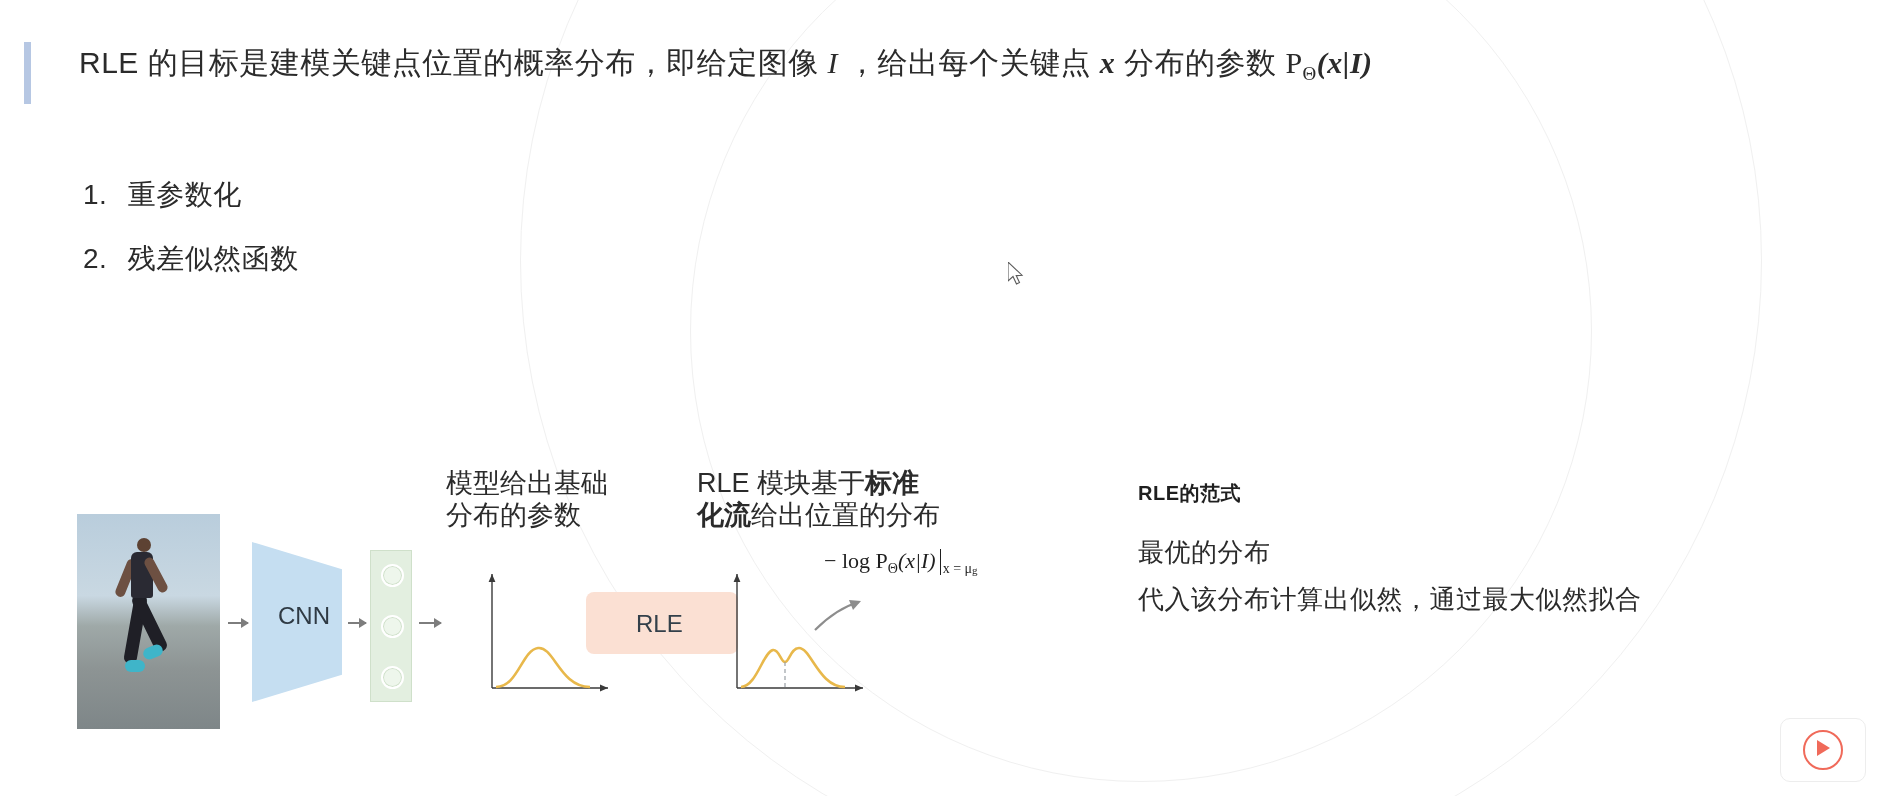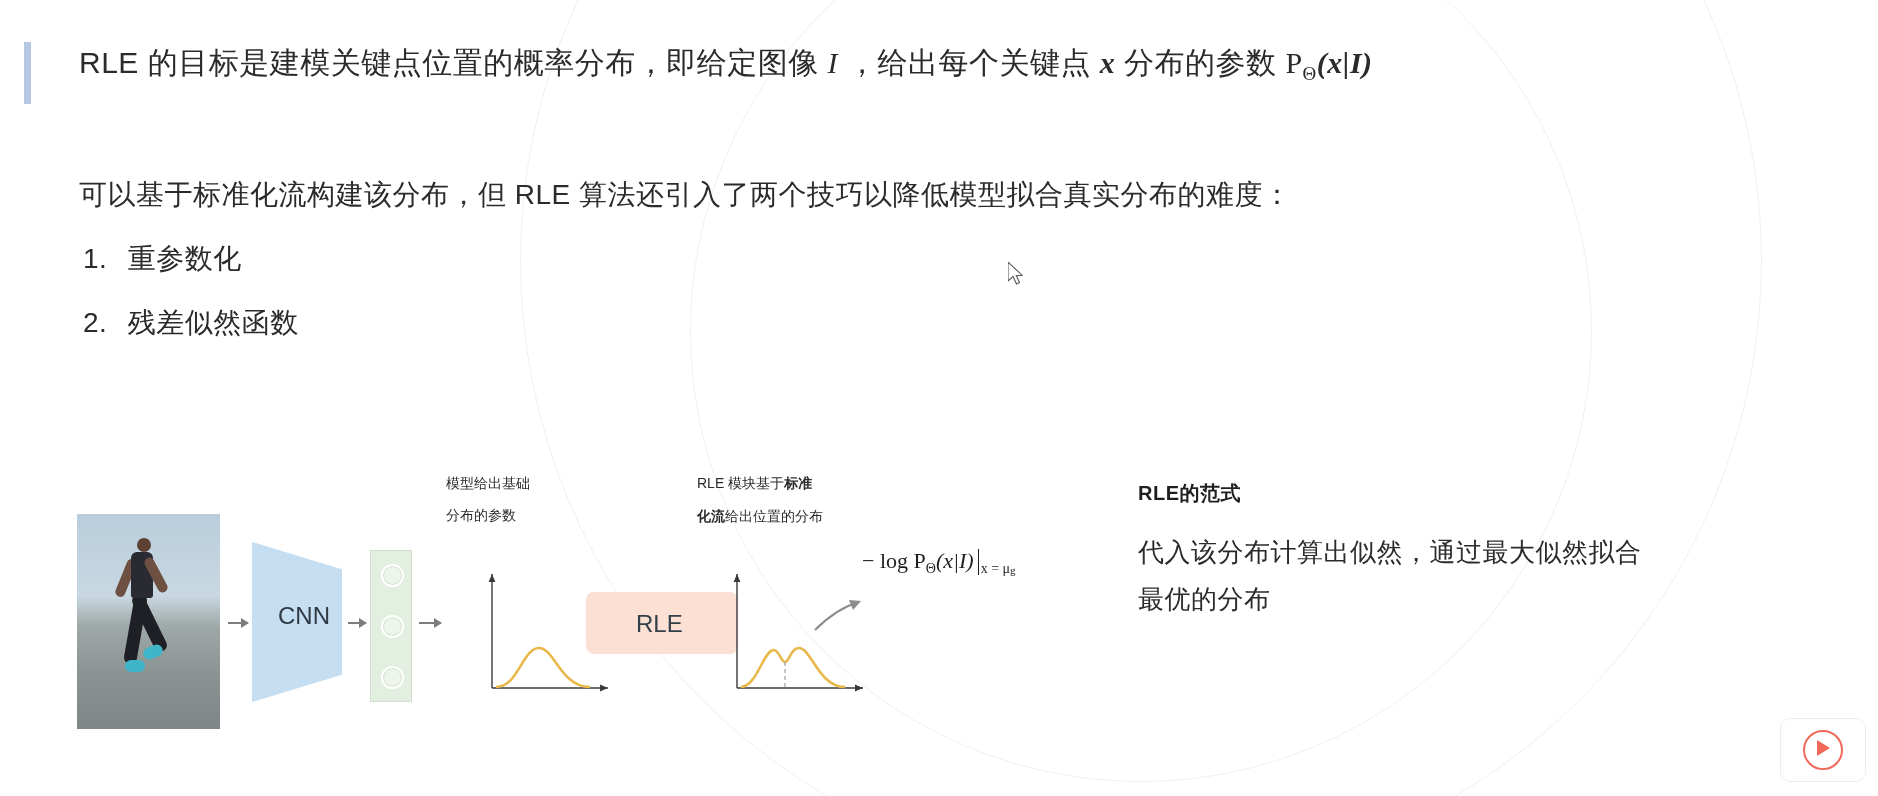--- a/index.html
+++ b/index.html
@@ -209,36 +209,36 @@
   .rle-box-label {
     position: absolute;
     left: 636px;
     top: 180px;
     font-size: 24px;
     color: #33404a;
   }
 
   .cap {
     position: absolute;
-    font-size: 14px;
+    font-size: 27px;
     line-height: 32px;
     color: #2b2b2b;
     white-space: nowrap;
   }
   .cap b { font-weight: bold; font-family: Liberation Serif, serif; }
   .cap1 { left: 446px; top: 37px; }
   .cap2 { left: 697px; top: 37px; }
 
   .plot { position: absolute; }
   .plot1 { left: 470px; top: 140px; width: 140px; height: 125px; }
   .plot2 { left: 715px; top: 140px; width: 170px; height: 125px; }
 
   .formula {
     position: absolute;
-    left: 862px;
+    left: 824px;
     top: 118px;
     font-family: "Liberation Serif", serif;
     font-size: 22px;
     color: #1f1f1f;
     white-space: nowrap;
   }
   .formula .sub {
     font-size: 14px;
     vertical-align: sub;
   }
@@ -328,21 +328,20 @@
     <span>RLE 的目标是建模关键点位置的概率分布，即给定图像</span>
     <span class="mi">I</span>
     <span>，给出每个关键点</span>
     <span class="mb">x</span>
     <span>分布的参数</span>
     <span class="mr">P</span><span class="mr" style="font-size:19px;vertical-align:sub;">Θ</span><span class="mb">(x|I)</span>
   </div>
 </div>
 
 <div class="body-block">
-  <div class="body-line">可以基于标准化流构建该分布，但 RLE 算法还引入了两个技巧以降低模型拟合真实分布的难度：</div>
   <div class="list-item">
     <span class="num">1.</span>
     <span>重参数化</span>
   </div>
   <div class="list-item">
     <span class="num">2.</span>
     <span>残差似然函数</span>
   </div>
 </div>
 
@@ -411,22 +410,22 @@
     <polygon points="146,31 134,30 138,40" fill="#8d8d8d"></polygon>
   </svg>
 
   <div class="formula">
     <span>− log P</span><span class="sub">Θ</span><span style="font-style:italic">(x|I)</span><span class="bar"></span><span class="sub">x = μ</span><span style="font-size:11px;vertical-align:-6px">g</span>
   </div>
 </div>
 
 <div class="right-col">
   <div class="right-title">RLE的范式</div>
+  <div class="right-line">最优的分布</div>
   <div class="right-line">代入该分布计算出似然，通过最大似然拟合</div>
-  <div class="right-line">最优的分布</div>
 </div>
 
 <svg class="cursor" viewBox="0 0 16 24">
   <polygon points="0,0 0,19 5,14.5 8.5,22 11.5,20.6 8.2,13.6 14,13.2" fill="#ffffff" stroke="#5a5a5a" stroke-width="1.1"></polygon>
 </svg>
 
 <div class="badge">
   <div class="play"></div>
 </div>
 

